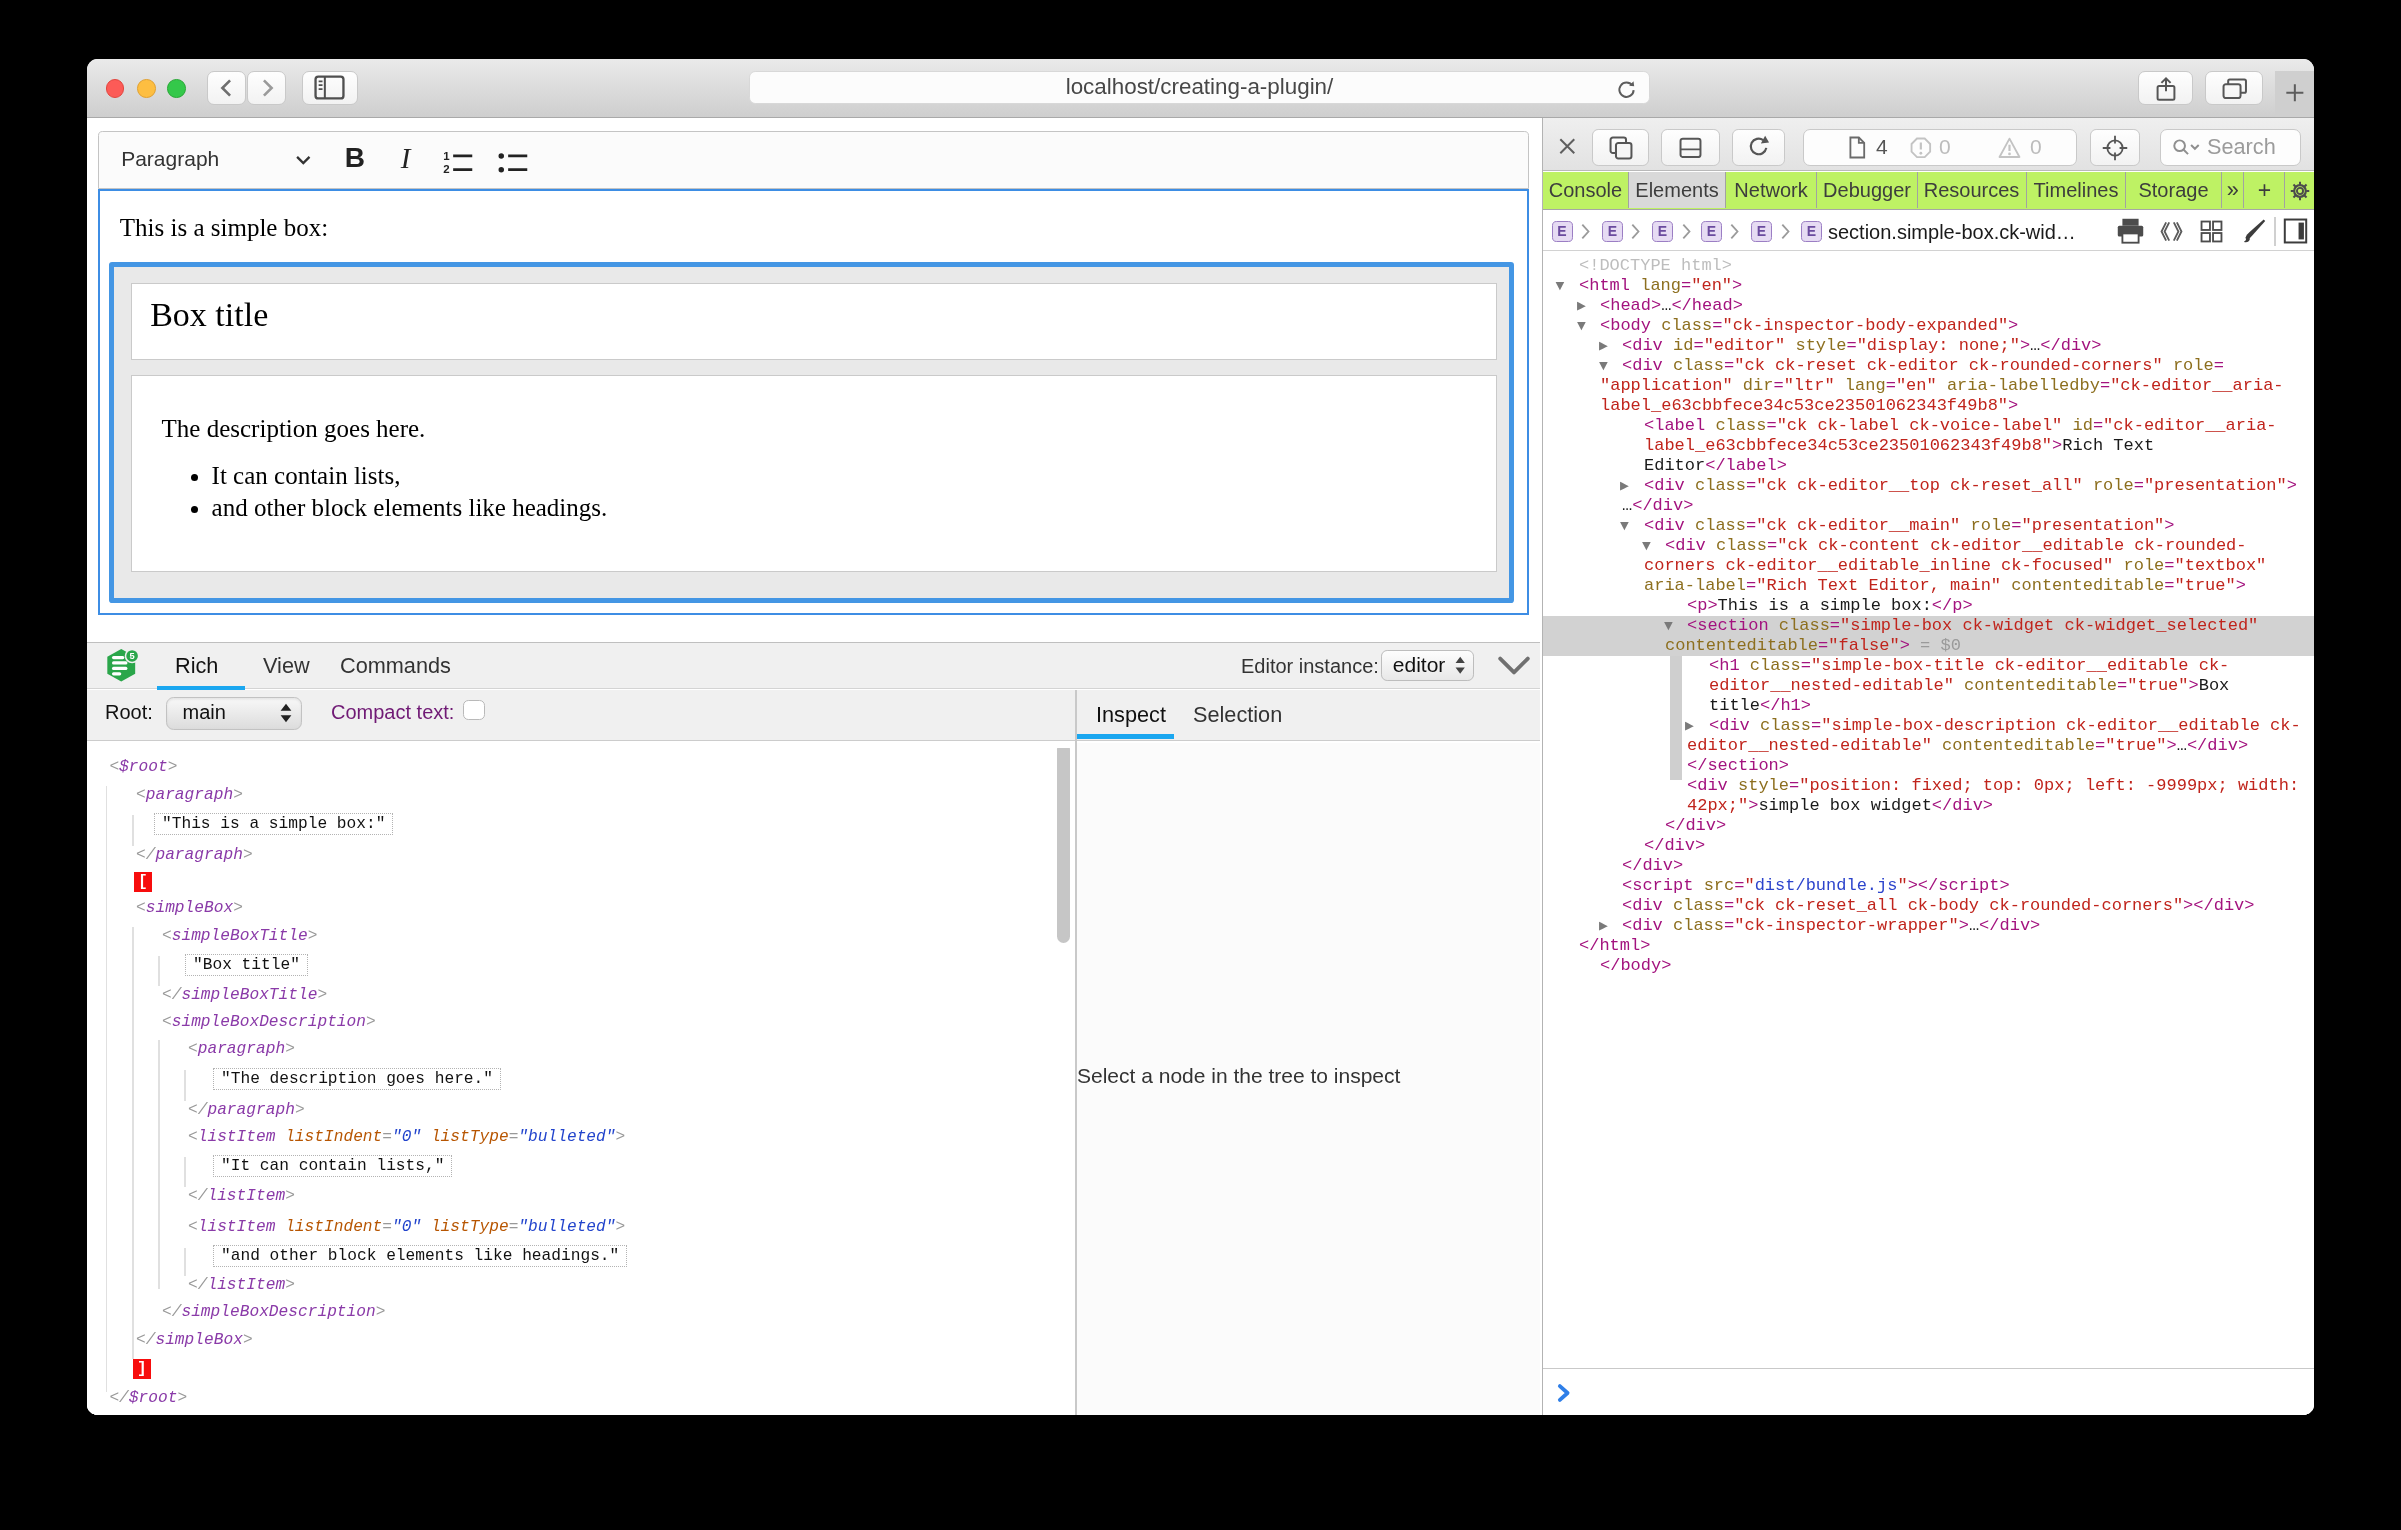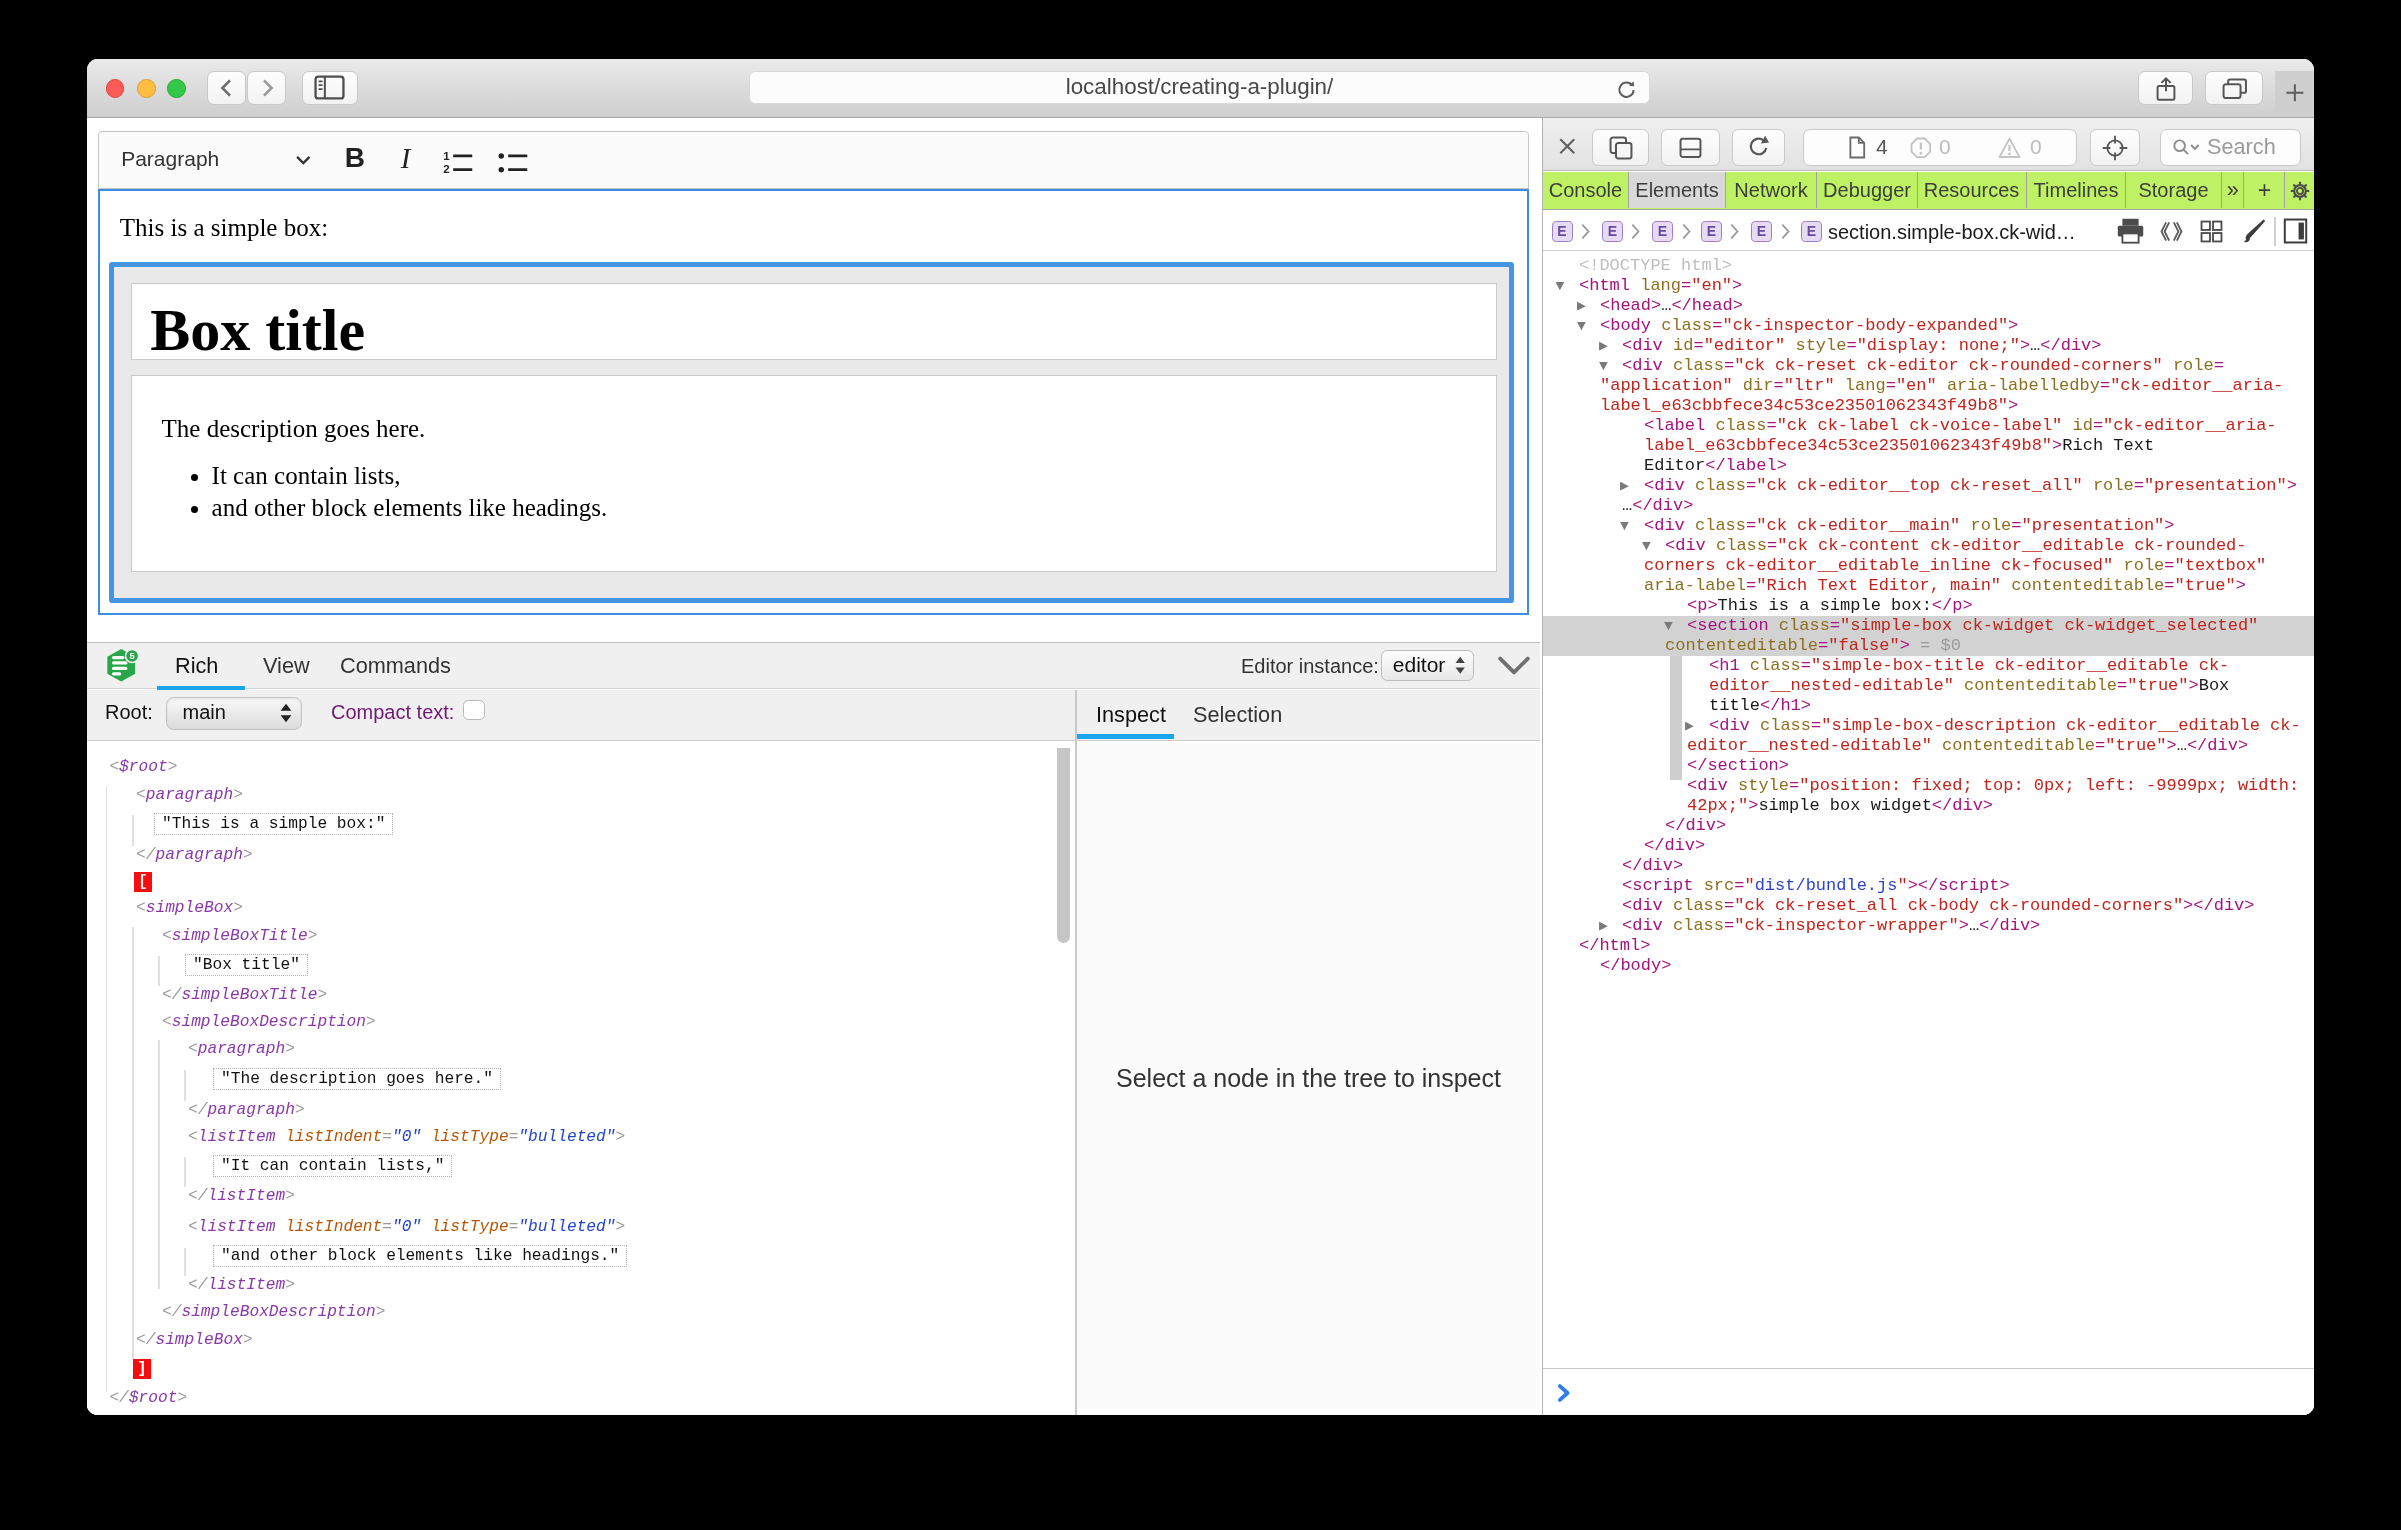--- a/index.html
+++ b/index.html
@@ -144,21 +144,21 @@
           <circle cx="4" cy="27" r="3.6" fill="#222"></circle>
         <line x1="13" y1="9" x2="38" y2="9" stroke="#222" stroke-width="3.4"></line>
         <line x1="13" y1="27" x2="38" y2="27" stroke="#222" stroke-width="3.4"></line>
       </svg>
     </div>
     <div id="ckeditable">
       <div class="serif abs" style="left:20px; top:21px; font-size:25px; line-height:31px; color:#000;">This is a simple box:</div>
     </div>
     <div id="widget">
       <div class="wbox" style="top:15.5px; height:77px;">
-        <div class="serif abs" style="left:18.6px; top:12.4px; font-size:60px; font-weight:bold; color:#000;text-align:right;">Box title</div>
+        <div class="serif abs" style="left:18.6px; top:12.4px; font-size:34px; font-weight:normal; color:#000;text-align:right;">Box title</div>
       </div>
       <div class="wbox" style="top:108px; height:197px;">
         <div class="serif" style="margin:39px 0 0 30px; font-size:25px; color:#000;">The description goes here.</div>
         <ul class="serif" style="margin:19.3px 0 0 80px; font-size:25px; color:#000;">
           <li style="margin-bottom:3.9px;">It can contain lists,</li>
           <li>and other block elements like headings.</li>
         </ul>
       </div>
     </div>
   </div>
@@ -230,21 +230,21 @@
       <div class="tline abs" style="left:101px; top:470px;"><span class="br">&lt;</span><span class="tag">listItem</span> <span class="attr">listIndent</span><span class="br">=</span><span class="val">"0"</span> <span class="attr">listType</span><span class="br">=</span><span class="val">"bulleted"</span><span class="br">&gt;</span></div>
       <div class="abs" style="left:126px; top:497px;"><span class="sbox">"and other block elements like headings."</span></div>
       <div class="tline abs" style="left:101px; top:528px;"><span class="br">&lt;/</span><span class="tag">listItem</span><span class="br">&gt;</span></div>
       <div class="tline abs" style="left:75px; top:555px;"><span class="br">&lt;/</span><span class="tag">simpleBoxDescription</span><span class="br">&gt;</span></div>
       <div class="tline abs" style="left:49px; top:583px;"><span class="br">&lt;/</span><span class="tag">simpleBox</span><span class="br">&gt;</span></div>
       <div class="abs" style="left:46px; top:611px;"><span class="redm">]</span></div>
       <div class="tline abs" style="left:22.4px; top:641px;"><span class="br">&lt;/</span><span class="tag">$root</span><span class="br">&gt;</span></div>
       <div class="abs" style="left:970px; top:-4.6px; width:13px; height:200px; background:#c6c6c6; border-radius:7px;"></div>
     </div>
     <div id="ipane">
-      <div class="abs" style="left:0; width:463px; top:321px; text-align:center; font-size:25px; color:#333;">Select a node in the tree to inspect</div>
+      <div class="abs" style="left:0; width:463px; top:321px; text-align:left; font-size:21px; color:#333;">Select a node in the tree to inspect</div>
     </div>
   </div>
 
   <div id="devtools">
     <div id="dtoolbar">
       <svg class="abs" style="left:14.7px; top:19.3px;" width="18.6" height="18.6" viewBox="0 0 24 24">
           <path d="M3 3 L21 21 M21 3 L3 21" stroke="#5f5f5f" stroke-width="2.6"></path>
         </svg>
       <div class="tbtn" style="left:49px; top:10.8px; width:57px; height:37px; border-radius:6.2px;"></div>
       <svg class="abs" style="left:66px; top:18px;" width="24" height="24" viewBox="0 0 31 31">

